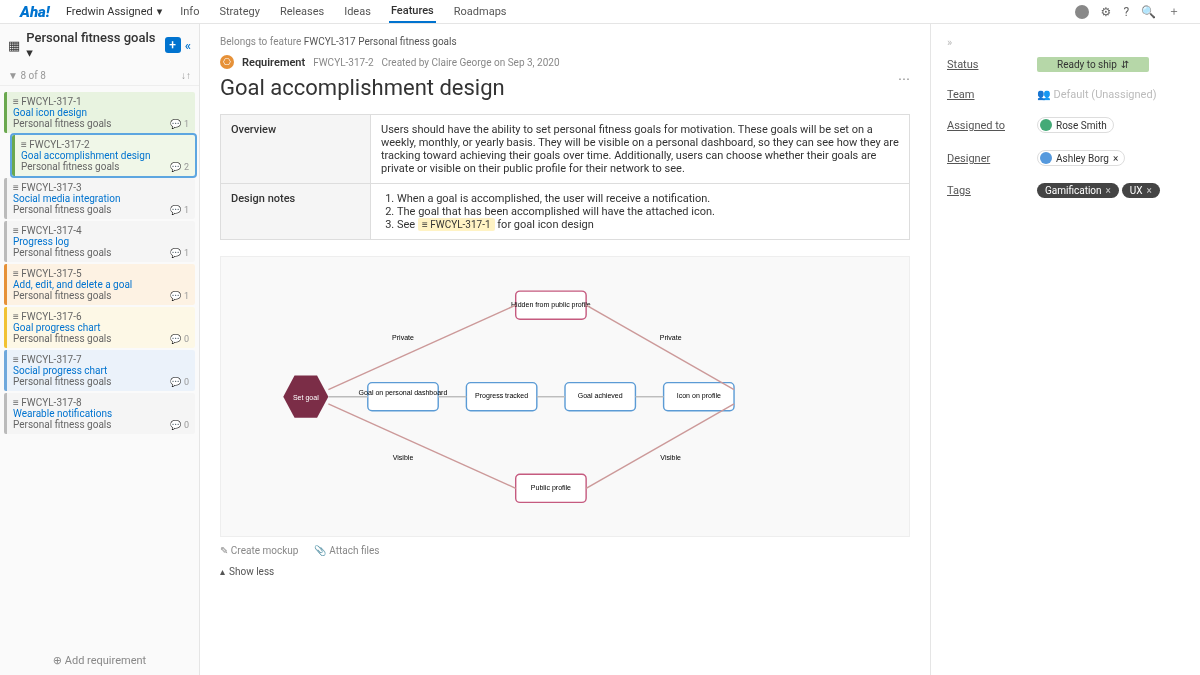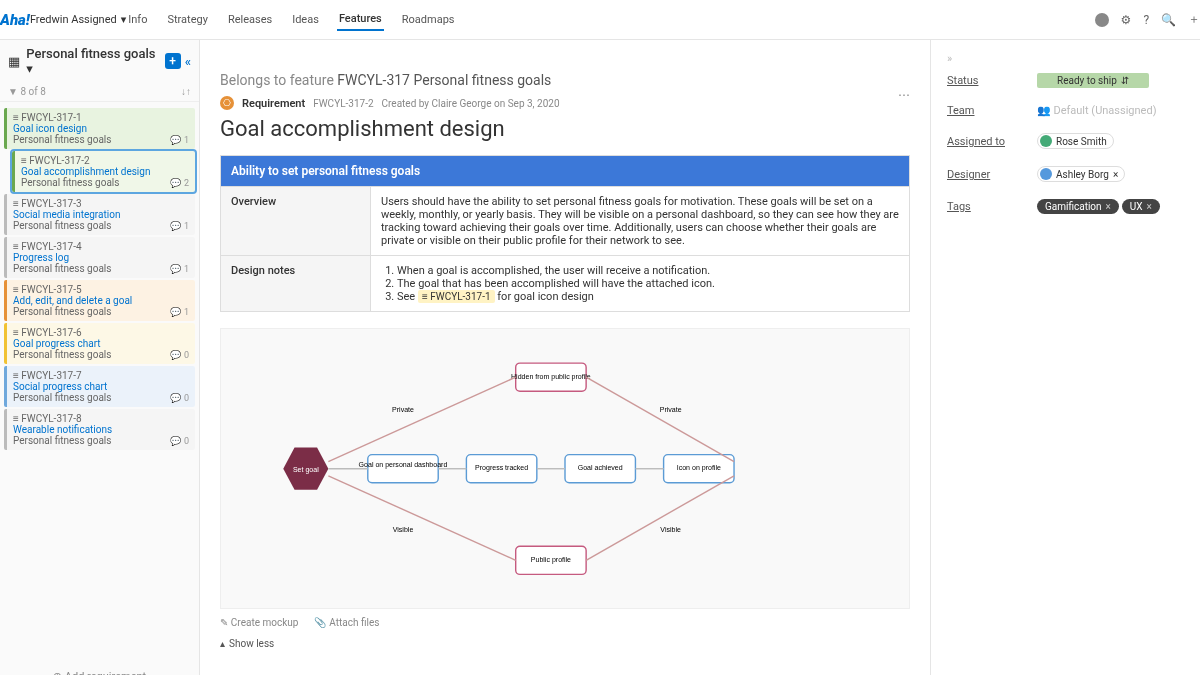--- a/index.html
+++ b/index.html
@@ -1,17 +1,17 @@
 <!DOCTYPE html>
 <html><head>
 <meta charset="utf-8">
 <style>
 * { box-sizing: border-box; margin: 0; padding: 0; }
 body { font-family: -apple-system, BlinkMacSystemFont, "Segoe UI", Roboto, sans-serif; font-size: 12px; color: #333; background: #fff; }
-.topbar { height: 40px; border-bottom: 1px solid #e5e5e5; display: flex; align-items: center; padding: 0 0; }
+.topbar { height: 24px; border-bottom: 1px solid #e5e5e5; display: flex; align-items: center; padding: 0 20px; gap: 16px; }
 .logo { font-weight: 900; font-size: 15px; color: #0073cf; font-style: italic; }
 .product-sel { font-size: 11px; display: flex; align-items: center; gap: 4px; cursor: pointer; }
 .topnav { display: flex; gap: 16px; font-size: 11px; }
 .topnav-item { display: flex; align-items: center; gap: 4px; cursor: pointer; color: #555; padding: 4px 2px; }
 .topnav-item.active { border-bottom: 2px solid #0073cf; color: #333; font-weight: 500; }
 .topbar-right { margin-left: auto; display: flex; gap: 12px; align-items: center; color: #666; }
 .avatar { width: 14px; height: 14px; border-radius: 50%; background: #888; }
 .layout { display: flex; height: calc(100vh - 24px); }
 .sidebar { width: 200px; border-right: 1px solid #e5e5e5; display: flex; flex-direction: column; background: #fafafa; }
 .sidebar-head { padding: 6px 8px; display: flex; align-items: center; gap: 6px; font-size: 13px; font-weight: 500; }
@@ -26,21 +26,21 @@
 .req-card .count { position: absolute; right: 6px; bottom: 4px; color: #999; font-size: 9px; }
 .req-card.c-green { border-color: #6aa84f; background: #e8f3e0; }
 .req-card.c-green-sel { border-color: #6aa84f; background: #f0f7e8; outline: 2px solid #5da6e0; margin-left: 8px; }
 .req-card.c-gray { border-color: #bbb; background: #f5f5f5; }
 .req-card.c-orange { border-color: #e69138; background: #fdf2e3; }
 .req-card.c-yellow { border-color: #f1c232; background: #fdf8e6; }
 .req-card.c-blue { border-color: #6fa8dc; background: #ebf2fa; }
 .add-req { color: #888; text-align: center; padding: 8px; font-size: 11px; cursor: pointer; }
 .main { flex: 1; display: flex; overflow: hidden; }
 .detail { flex: 1; overflow-y: auto; padding: 12px 20px; position: relative; }
-.crumb { font-size: 14px; color: #888; margin-top: 20px; }
+.crumb { font-size: 10px; color: #888; }
 .crumb a { color: #555; }
 .req-header { margin-top: 8px; display: flex; align-items: center; gap: 8px; font-size: 11px; }
 .req-badge { background: #e69138; color: #fff; border-radius: 50%; width: 14px; height: 14px; display: inline-flex; align-items: center; justify-content: center; font-size: 9px; }
 .req-label { font-weight: 600; }
 .req-meta { color: #888; font-size: 10px; }
 .title-h { font-size: 22px; font-weight: 400; margin: 6px 0 14px; color: #333; }
 .more-btn { position: absolute; right: 20px; top: 48px; color: #888; cursor: pointer; }
 .doc-table { width: 100%; border: 1px solid #ddd; border-collapse: collapse; font-size: 11px; }
 .doc-table th.header-row { background: #3c78d8; color: #fff; text-align: left; padding: 8px 10px; font-size: 12px; font-weight: 600; }
 .doc-table td { border: 1px solid #ddd; padding: 8px 10px; vertical-align: top; }
@@ -163,23 +163,20 @@
         <span class="req-badge">⎔</span>
         <span class="req-label">Requirement</span>
         <span class="req-meta">FWCYL-317-2</span>
         <span class="req-meta">Created by Claire George on Sep 3, 2020</span>
       </div>
       <h1 class="title-h">Goal accomplishment design</h1>
       <span class="more-btn">⋯</span>
 
       <table class="doc-table">
         <tbody>
-            <tr>
-              <th class="header-row" colspan="2">Ability to set personal fitness goals</th>
-            </tr>
         <tr>
           <td class="label">Overview</td>
           <td>Users should have the ability to set personal fitness goals for motivation. These goals will be set on a weekly, monthly, or yearly basis. They will be visible on a personal dashboard, so they can see how they are tracking toward achieving their goals over time. Additionally, users can choose whether their goals are private or visible on their public profile for their network to see.</td>
         </tr>
         <tr>
           <td class="label">Design notes</td>
           <td>
                 <ol id="notes">
                   <li>When a goal is accomplished, the user will receive a notification.</li>
                   <li>The goal that has been accomplished will have the attached icon.</li>

